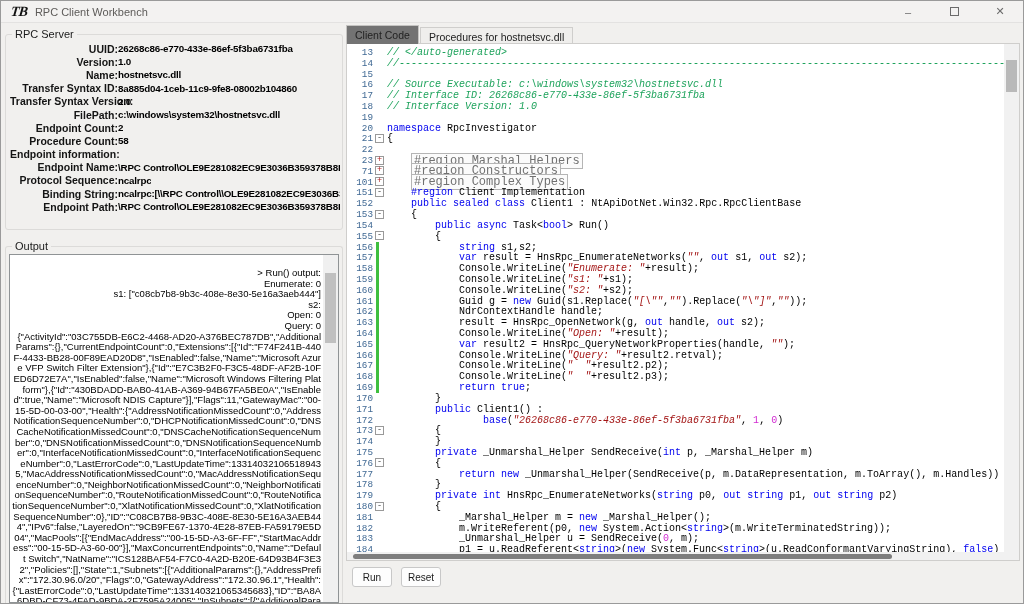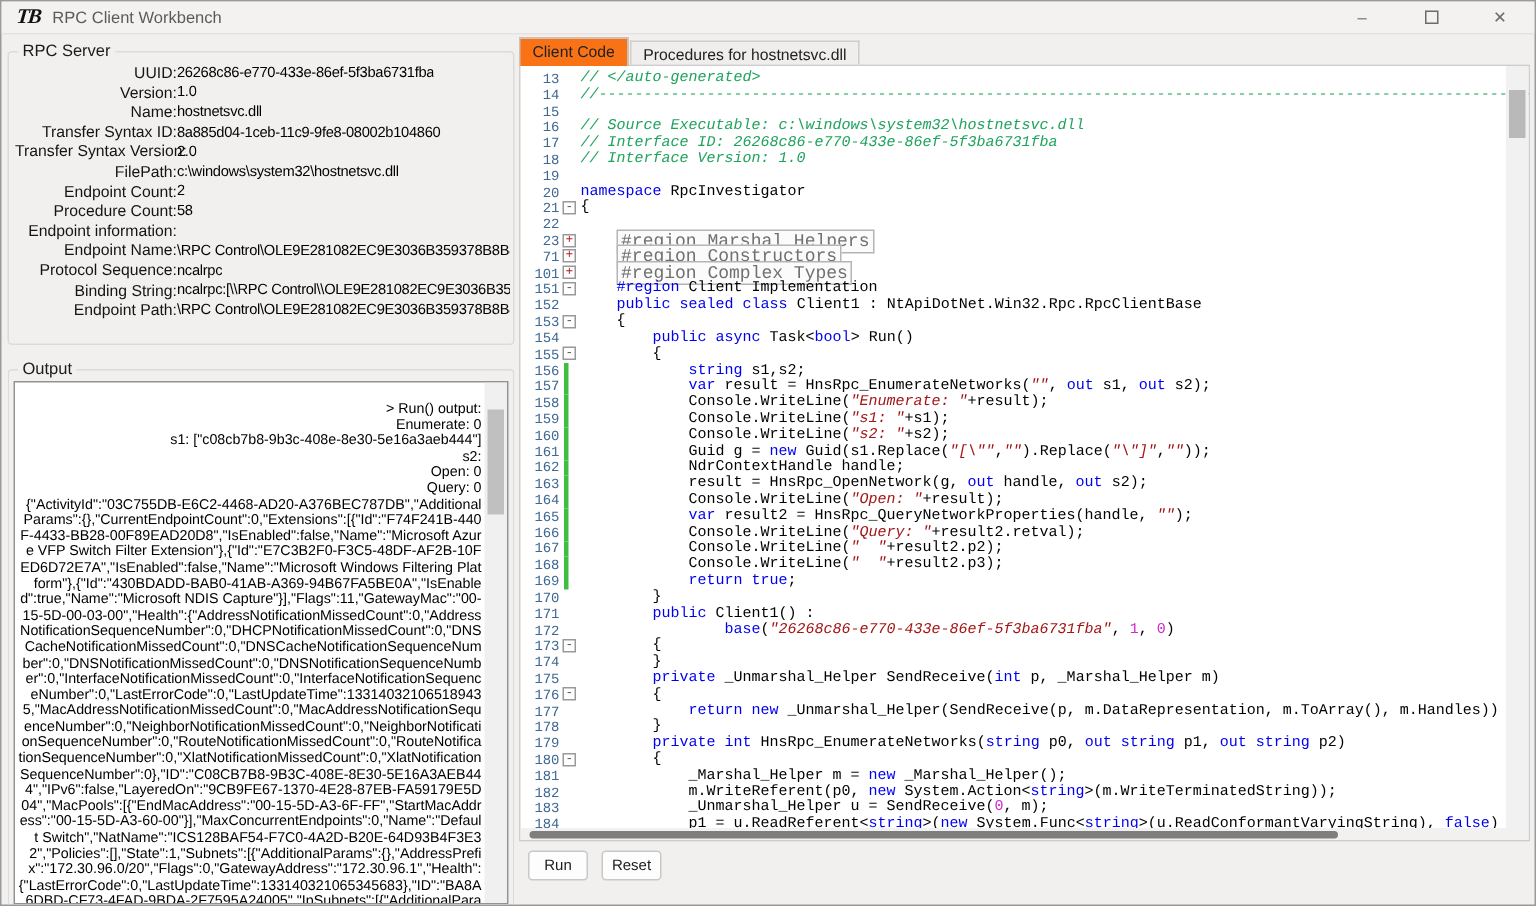--- a/index.html
+++ b/index.html
@@ -20,39 +20,39 @@
   .win-btn { width:46px; height:100%; display:flex; align-items:center; justify-content:center;
              color:#6b6b6b; font-size:11px; }
   .win-btn.max span { display:block; width:9px; height:9px; border:1px solid #6b6b6b; }
 
   
   .groupbox { position:absolute; border:1px solid #dcdbd9; border-radius:3px;text-align:right; }
   .group-label { position:absolute; top:-7px; left:6px; background:#f1f0ee;
                  padding:0 3px; font-size:11px; color:#1b1b1b; }
   #rpc-group { left:4px; top:33px; width:338px; height:196px; }
   #rpc-fields { position:absolute; left:4px; top:7px; right:2px; }
-  .field-row { display:flex; height:13.2px; align-items:center; overflow:hidden; }
+  .field-row { display:flex; height:13.2px; align-items:center; overflow:hidden;font-weight:bold; }
   .f-label { width:108px; flex:0 0 108px; font-size:10.5px; color:#141414; white-space:nowrap; }
   .f-value { font-size:9.8px; color:#000; white-space:nowrap; overflow:hidden; letter-spacing:-0.2px; }
 
   #output-group { left:4px; top:245px; width:338px; height:359px; border-bottom:none; border-radius:3px 3px 0 0; }
   #output-box { position:absolute; left:3px; top:7px; width:330px; height:349px;
                 background:#fff; border:1px solid #8f9395; overflow:hidden; }
   #output-text { position:absolute; left:2px; top:1px; right:17px; bottom:0;
                  font-family:"Liberation Sans", sans-serif; font-size:9.5px; line-height:10.6px;
                  color:#000; white-space:pre-wrap; word-break:break-all;margin-top:12px; }
   .vscroll { position:absolute; right:0; top:0; width:15px; height:100%; background:#f0f0f0; }
   .vthumb { position:absolute; left:2px; width:11px; background:#cdcdcd; }
   #output-thumb { top:18px; height:70px; background:#c0c0c0; }
 
   
   .tabstrip { position:absolute; left:345px; top:24px; height:19px; display:flex; align-items:flex-end; }
   .tab { font-size:10.5px; padding:3px 8px 3px 8px; border:1px solid #cfcecc; border-bottom:none;
          background:#efeeec; color:#222; margin-right:1px; height:17px; }
-  .tab.active { background:#f97316; height:19px; border-color:#c5c4c2; position:relative; z-index:2;text-align:center; }
+  .tab.active { background:#737373; height:19px; border-color:#c5c4c2; position:relative; z-index:2;text-align:center; }
   .tabbody { position:absolute; left:345px; top:42px; width:674px; height:518px;
              background:#fff; border:1px solid #cfcecc; overflow:hidden; }
 
   
   #code-lines { position:absolute; left:0; top:3px; right:16px; }
   .code-line { display:flex; height:10.82px; align-items:center;
                font-family:"Liberation Mono","DejaVu Sans Mono", monospace; font-size:10px; }
   .ln { flex:0 0 26px; text-align:right; color:#3f6893; font-size:9.3px;
         font-family:"Liberation Mono","DejaVu Sans Mono", monospace; }
   .mgn { flex:0 0 14px; position:relative; height:100%; }

